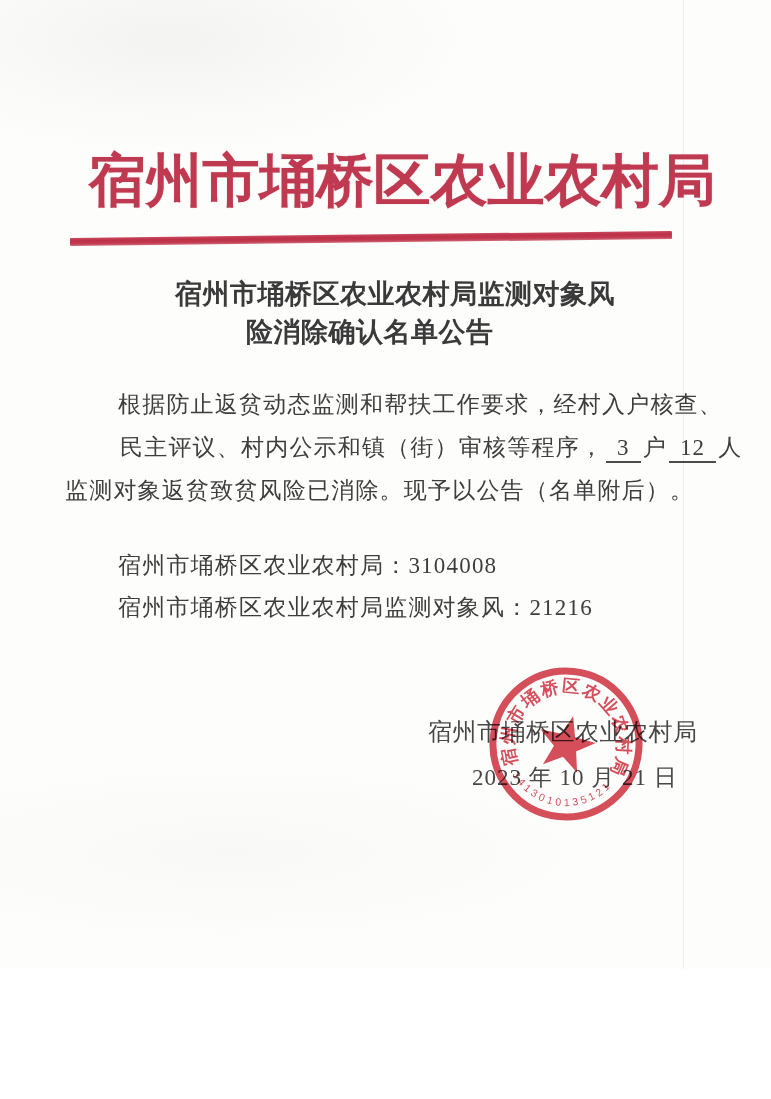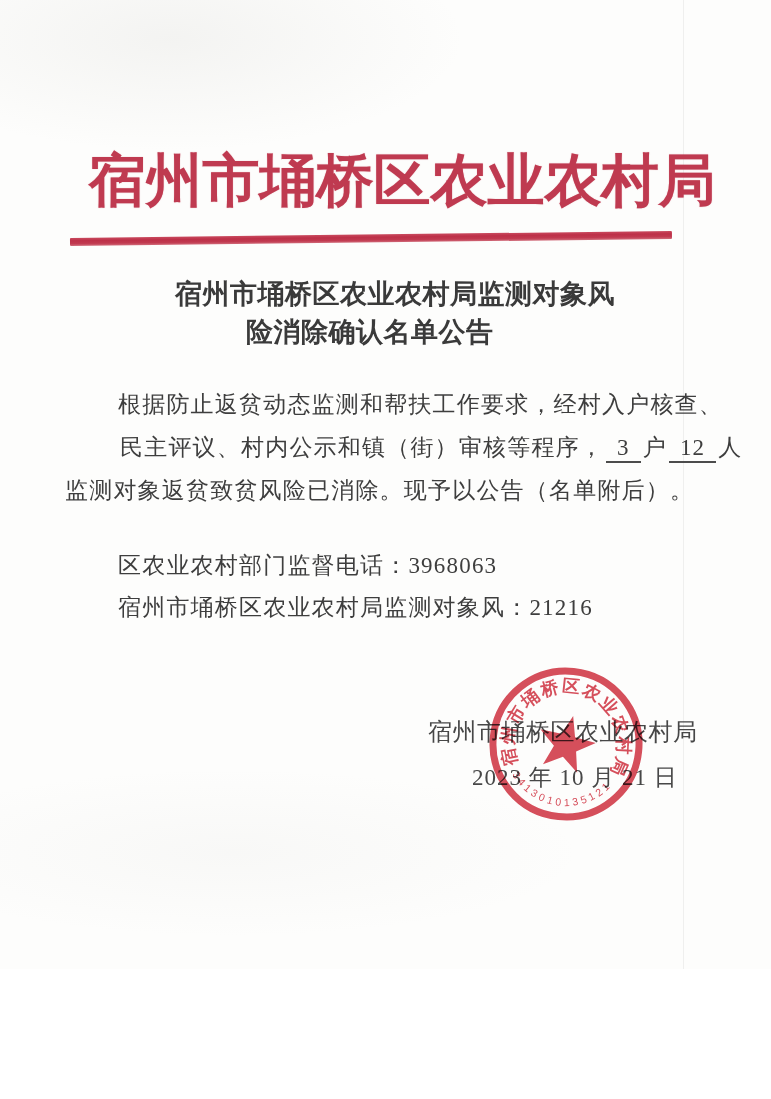--- a/index.html
+++ b/index.html
@@ -94,21 +94,21 @@
 
   <div class="bodyline l1">根据防止返贫动态监测和帮扶工作要求，经村入户核查、</div>
 
   <div class="bodyline l2">
     <span>民主评议、村内公示和镇（街）审核等程序，</span><span class="blank">3</span><span>户</span><span class="blank">12</span><span>人</span>
   </div>
 
   <div class="bodyline l3">监测对象返贫致贫风险已消除。现予以公告（名单附后）。</div>
 
   <div class="contact c1">
-    <span>区农业农村部门监督电话：</span><span>3968063</span>
+    <span>宿州市埇桥区农业农村局：</span><span>3104008</span>
   </div>
 
   <div class="contact c2">
     <span>宿州市埇桥区农业农村局监测对象风：</span><span>21216</span>
   </div>
 
   <div class="signature-agency">宿州市埇桥区农业农村局</div>
 
   <div class="signature-date">2023 年 10 月 21 日</div>
 

